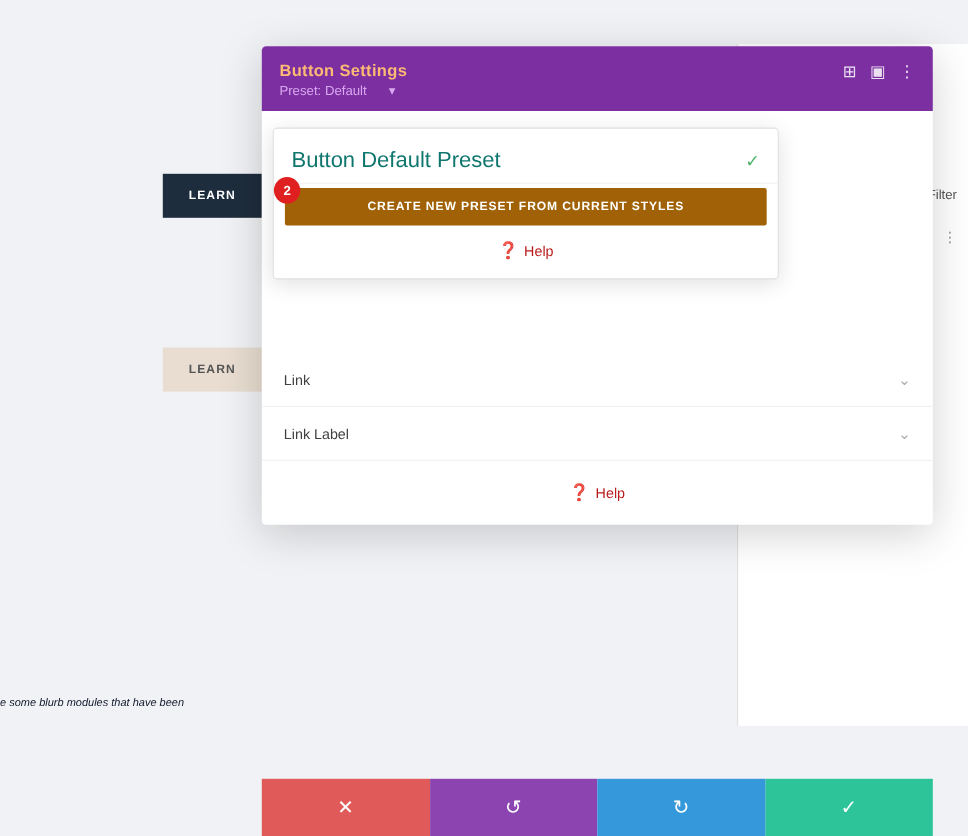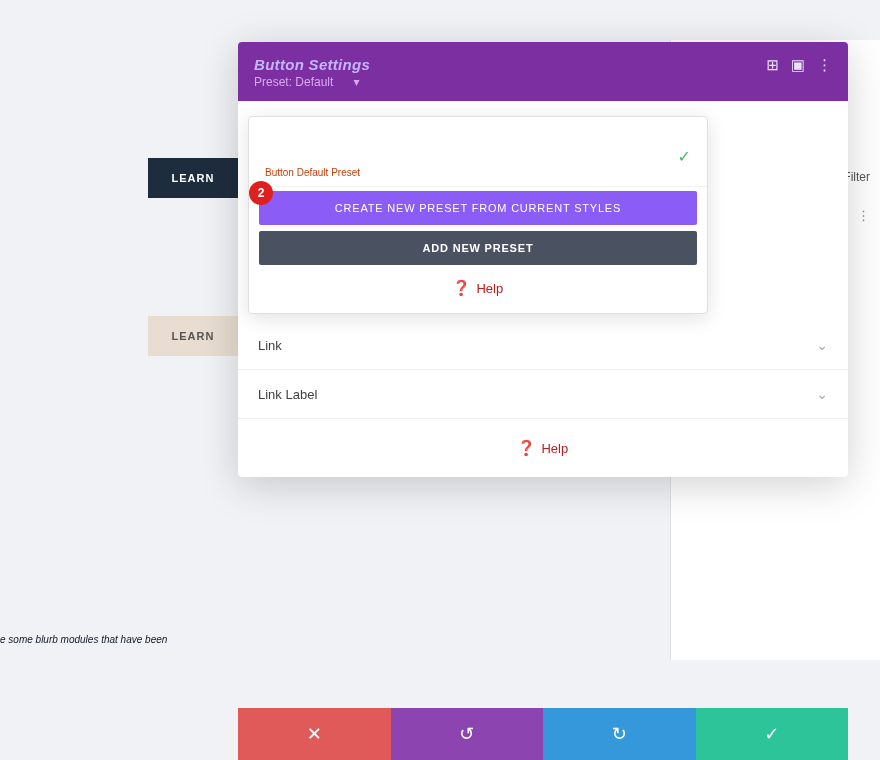--- a/index.html
+++ b/index.html
@@ -115,25 +115,24 @@
       padding: 14px 16px 12px;
       border-radius: 4px 4px 0 0;
       display: flex;
       align-items: flex-start;
       justify-content: space-between;
     }
 
     .panel-header-left {}
 
     .panel-title {
-      color: #c4b5fd;
+      color: #fdba74;
       font-size: 15px;
       font-weight: 700;
       letter-spacing: 0.3px;
-      font-style: italic;
     }
 
     .panel-preset {
       color: #d9a8f0;
       font-size: 12px;
       margin-top: 2px;
       display: flex;
       align-items: center;
       gap: 20px;
       cursor: pointer;
@@ -167,23 +166,22 @@
 
     .preset-item {
       display: flex;
       align-items: center;
       justify-content: space-between;
       padding: 8px 16px;
       cursor: pointer;
     }
 
     .preset-item-label {
-      font-size: 10px;
-      color: #c2410c;
-      margin-top: 32px;
+      font-size: 20px;
+      color: #0f766e;
     }
 
     .preset-check {
       color: #4db368;
       font-size: 16px;
     }
 
     .step-badge {
       position: absolute;
       top: -10px;
@@ -201,26 +199,26 @@
       z-index: 20;
     }
 
     .create-btn-wrapper {
       position: relative;
       margin: 4px 10px 6px;
     }
 
     .create-btn {
       width: 100%;
-      background: #8b5cf6;
+      background: #a16207;
       color: white;
       border: none;
       padding: 11px 16px;
       font-size: 11px;
-      font-weight: 400;
+      font-weight: 700;
       letter-spacing: 0.8px;
       text-transform: uppercase;
       cursor: pointer;
       border-radius: 2px;
       text-align: center;
     }
 
     .add-btn-wrapper {
       margin: 0 10px 6px;
     }
@@ -376,23 +374,20 @@
       <span class="preset-check">✓</span>
     </div>
 
     <div class="divider"></div>
 
     <div class="create-btn-wrapper">
       <div class="step-badge">2</div>
       <button class="create-btn">CREATE NEW PRESET FROM CURRENT STYLES</button>
     </div>
 
-    <div class="add-btn-wrapper">
-      <button class="add-btn">ADD NEW PRESET</button>
-    </div>
 
     <div class="help-row">
       <span class="help-icon">❓</span>
       <span class="help-text">Help</span>
     </div>
 
   </div>
 
   <div class="panel-body">
 

